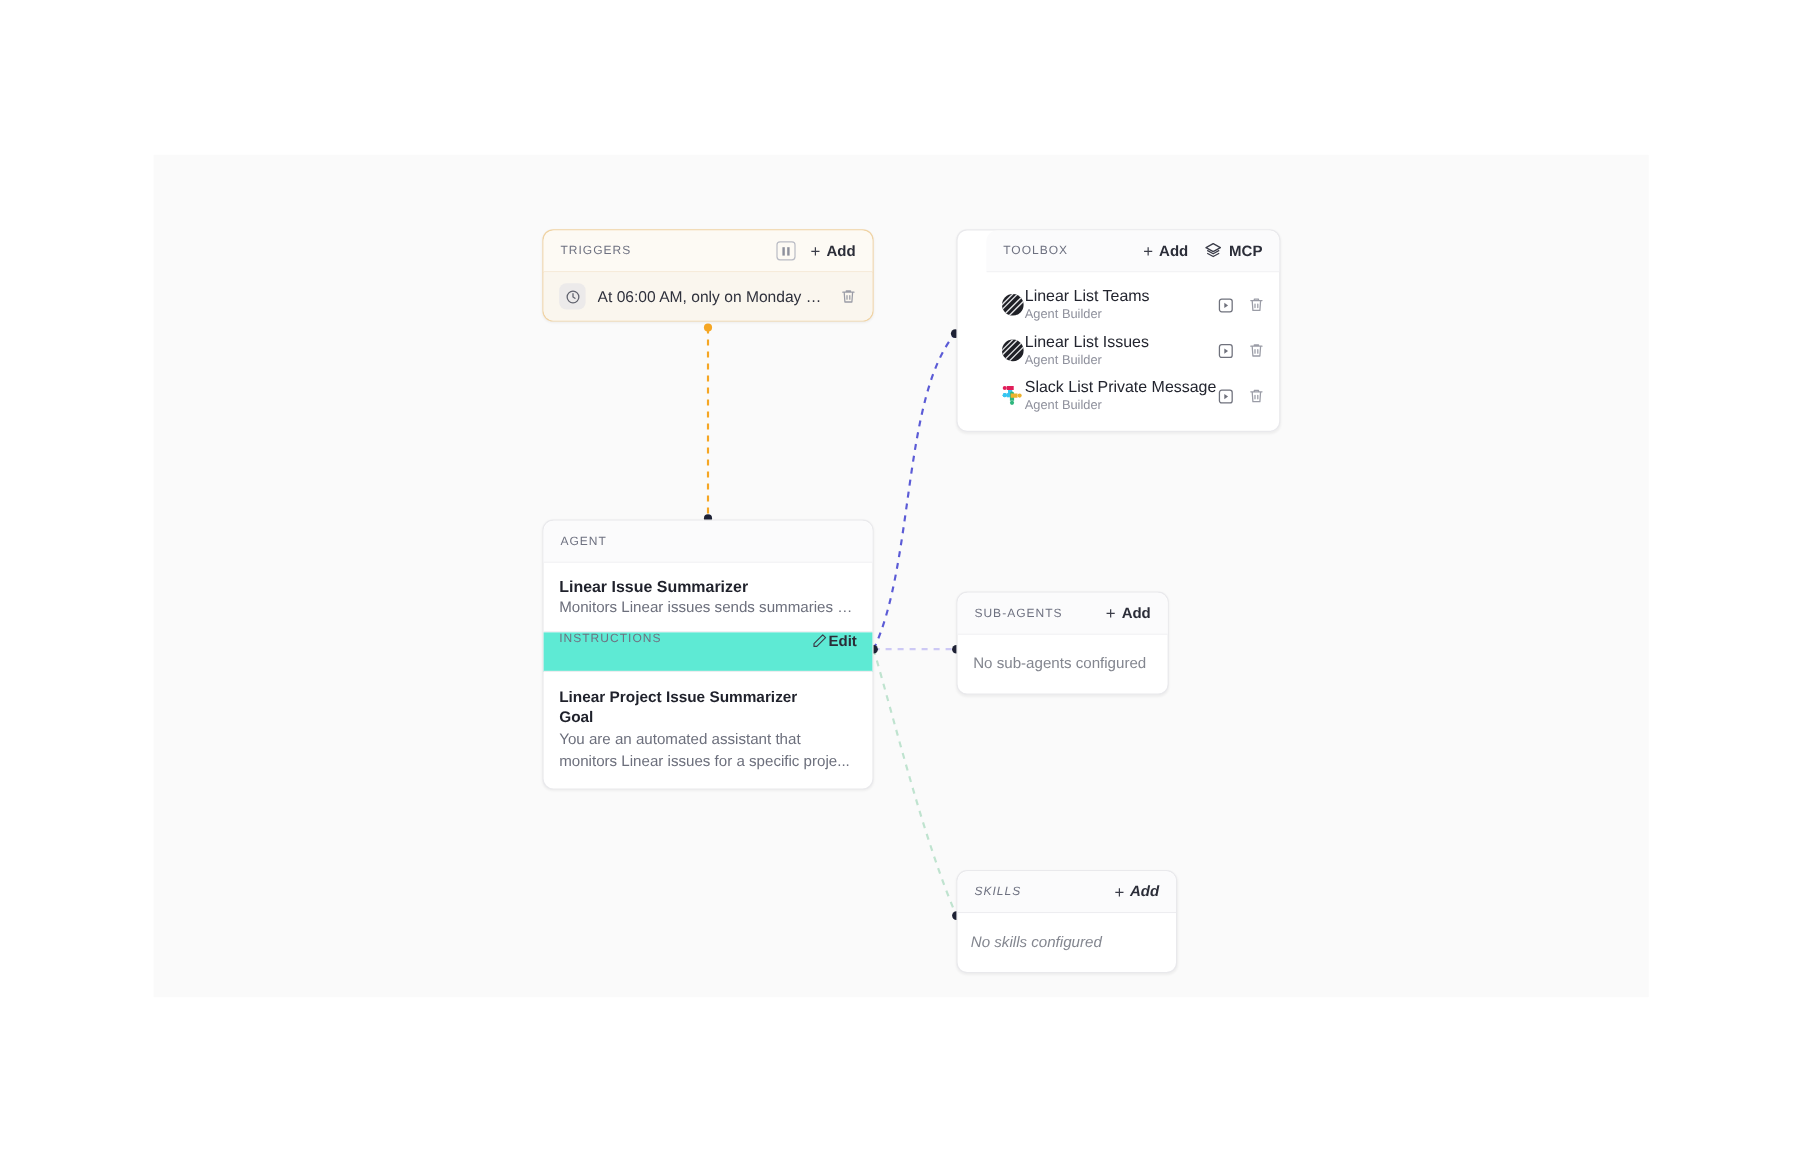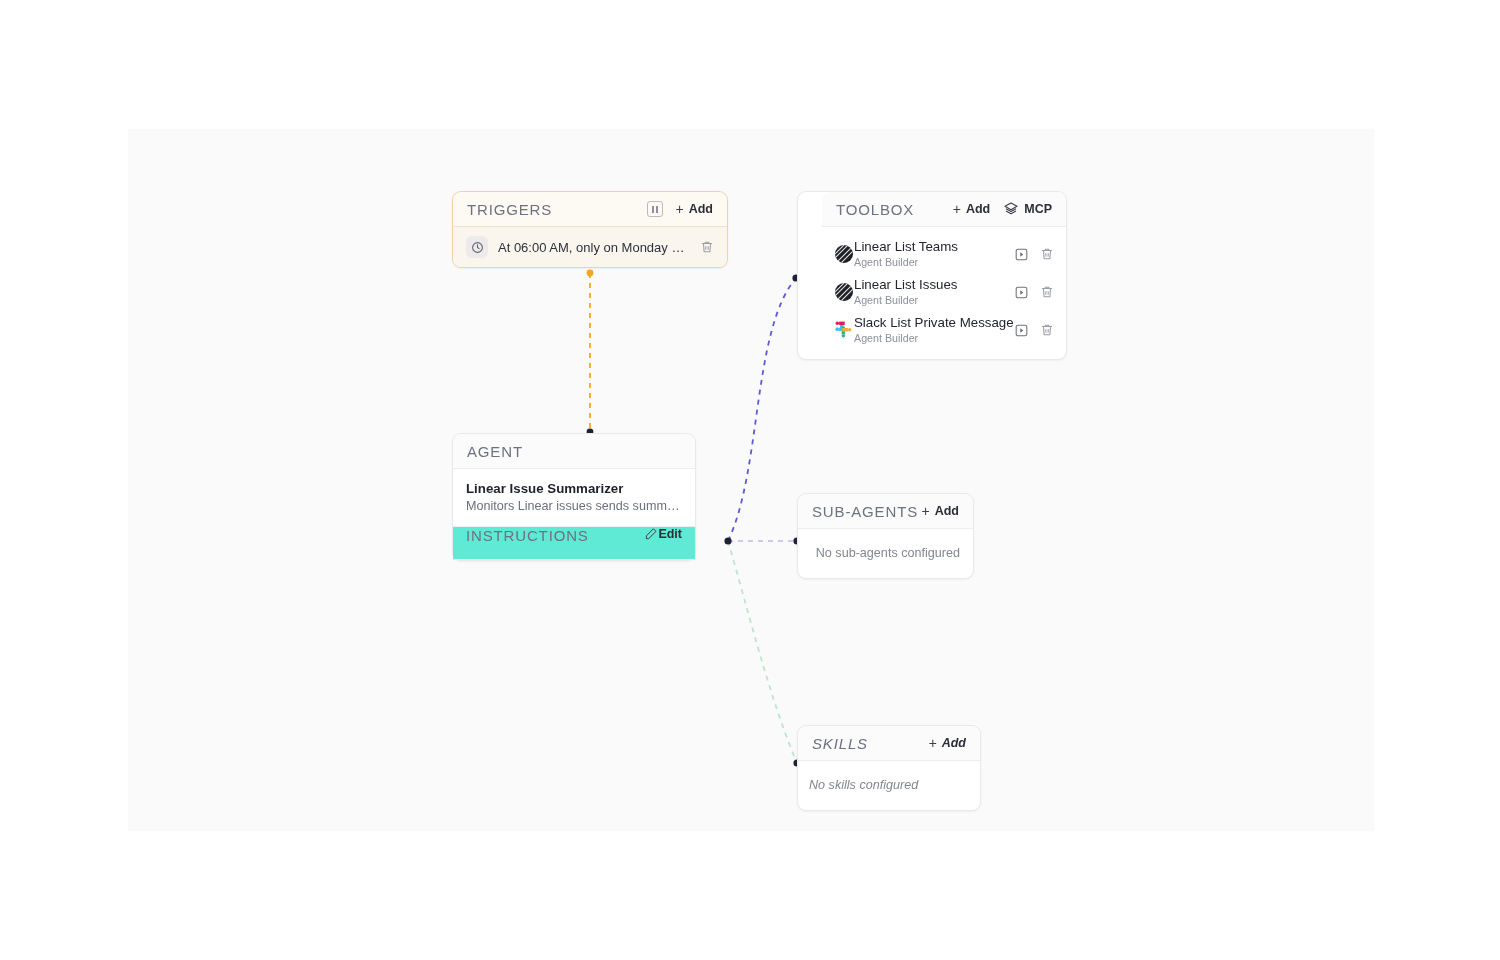--- a/index.html
+++ b/index.html
@@ -28,21 +28,21 @@
   }
   .panel-head {
     display: flex; align-items: center; justify-content: space-between;
     padding: 0 14px;
     height: 35px;
     border-bottom: 1px solid #ededf0;
     background: #fbfbfc;
     border-radius: 9px 9px 0 0;
   }
   .head-title {
-    font-size: 15px;
+    font-size: 10px;
     letter-spacing: 0.85px;
     color: #6e7180;
     font-weight: 400;
   }
   .head-actions { display: flex; align-items: center; gap: 13px; }
   .head-btn {
     display: flex; align-items: center; gap: 5px;
     font-size: 12.5px; color: #2b2d38; font-weight: 600;
     cursor: pointer;
   }
@@ -88,21 +88,21 @@
     padding: 4px 12px 4px 12px;
   }
   .tool-icon { width: 20px; height: 20px; flex: 0 0 20px; display:block; }
   .tool-txt { flex: 1; min-width: 0; }
   .tool-name { font-size: 13.3px; color: #23252f; line-height: 16px; white-space: nowrap; }
   .tool-sub { font-size: 10.7px; color: #8e909c; line-height: 14px; }
   .tool-acts { display: flex; align-items: center; gap: 11px; }
   .icon-btn { cursor: pointer; display: flex; align-items: center; justify-content: center; }
 
   
-  #agent { left: 452px; top: 433px; width: 244px; }
+  #agent { left: 452px; top: 433px; width: 276px; }
   .agent-body { padding: 12px 13px 13px 13px; border-bottom: 1px solid #ededf0; }
   .agent-name { font-size: 13.3px; font-weight: 700; color: #1f212b; margin-bottom: 3px; }
   .agent-desc {
     font-size: 12.6px; color: #6c6f7c;
     white-space: nowrap; overflow: hidden; text-overflow: ellipsis;
   }
   .instr-head {
     display: flex; align-items: flex-start; justify-content: space-between;
     padding: 0 13px; height: 33px;
     background: #5eead4; border-bottom: 1px solid #ededf0;
@@ -117,21 +117,21 @@
   }
 
   
   #subagents { left: 797px; top: 493px; width: 177px; }
   #skills { left: 797px; top: 725px; width: 184px; font-style: italic; }
   .empty-note {
     padding: 17px 13px 18px 13px;
     font-size: 12.6px; color: #83868f;
   }
   #skills .empty-note { padding-left: 11px; }
-  #subagents .empty-note { text-align: right; }
+  #subagents .empty-note { text-align: left; }
 </style>
 </head>
 <body>
 
 <div id="canvas"></div>
 
 <svg id="edges">
 
   <path d="M 590 273 L 590 432" fill="none" stroke="#f5a623" stroke-width="1.8" stroke-dasharray="5 5"></path>
 
@@ -334,20 +334,25 @@
     <span class="head-title">INSTRUCTIONS</span>
     <span class="edit-btn">
       <span style="display:flex;">
         <svg width="14" height="14" viewBox="0 0 24 24" fill="none" stroke="#3b3d49" stroke-width="1.7" stroke-linecap="round" stroke-linejoin="round">
           <path d="M16.5 3.5 20.5 7.5 8 20H4v-4z"></path>
         </svg>
       </span>
       <span>Edit</span>
     </span>
   </div>
+  <div class="instr-body">
+    <div class="instr-t1">Linear Project Issue Summarizer</div>
+    <div class="instr-t2">Goal</div>
+    <div class="instr-p">You are an automated assistant that monitors Linear issues for a specific proje...</div>
+  </div>
 </div>
 
 <div class="panel" id="subagents">
   <div class="panel-head">
     <span class="head-title">SUB-AGENTS</span>
     <span class="head-btn">
       <span class="plus">+</span>
       <span>Add</span>
     </span>
   </div>

